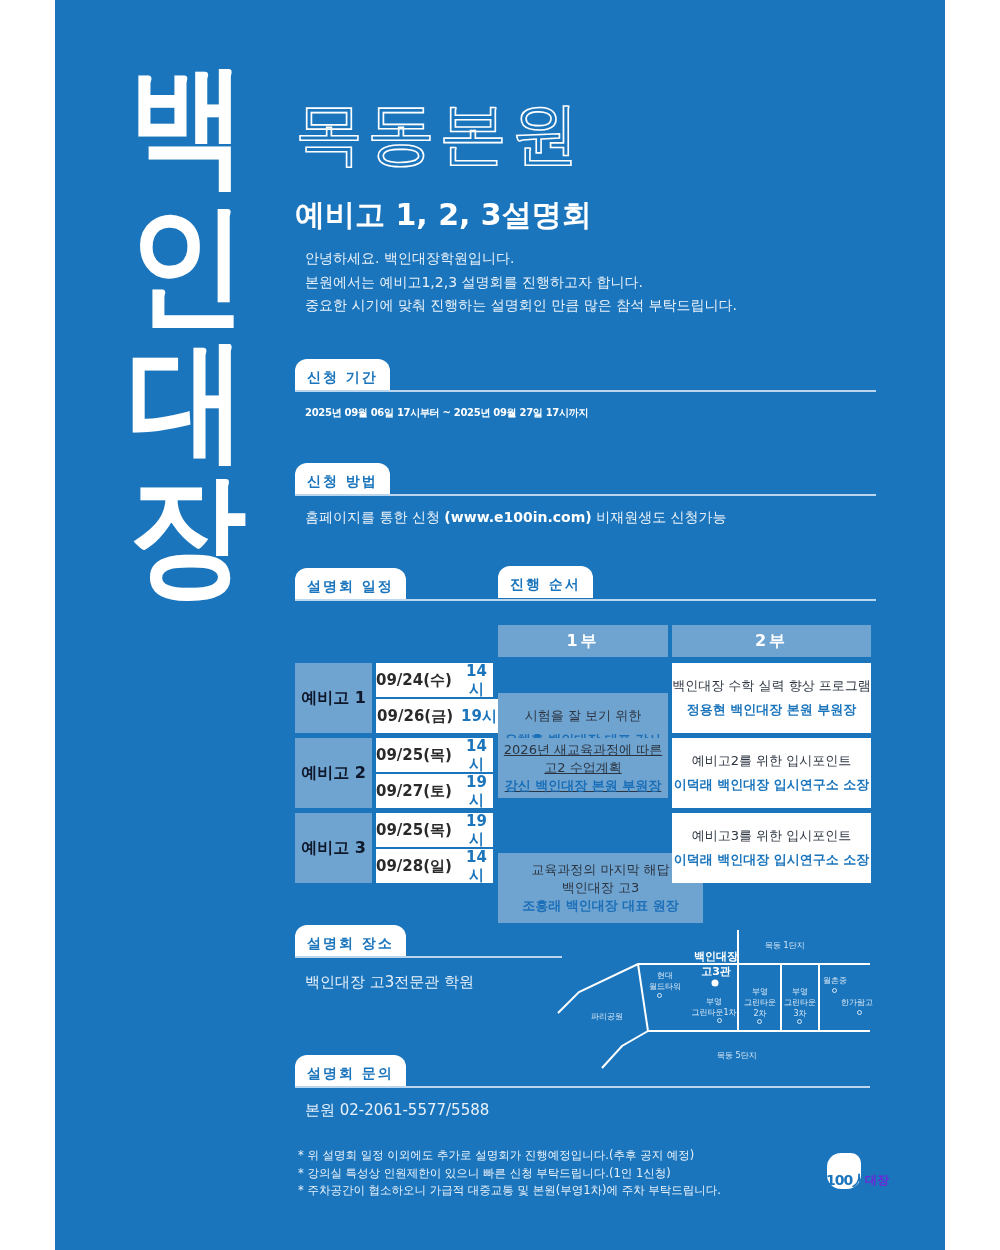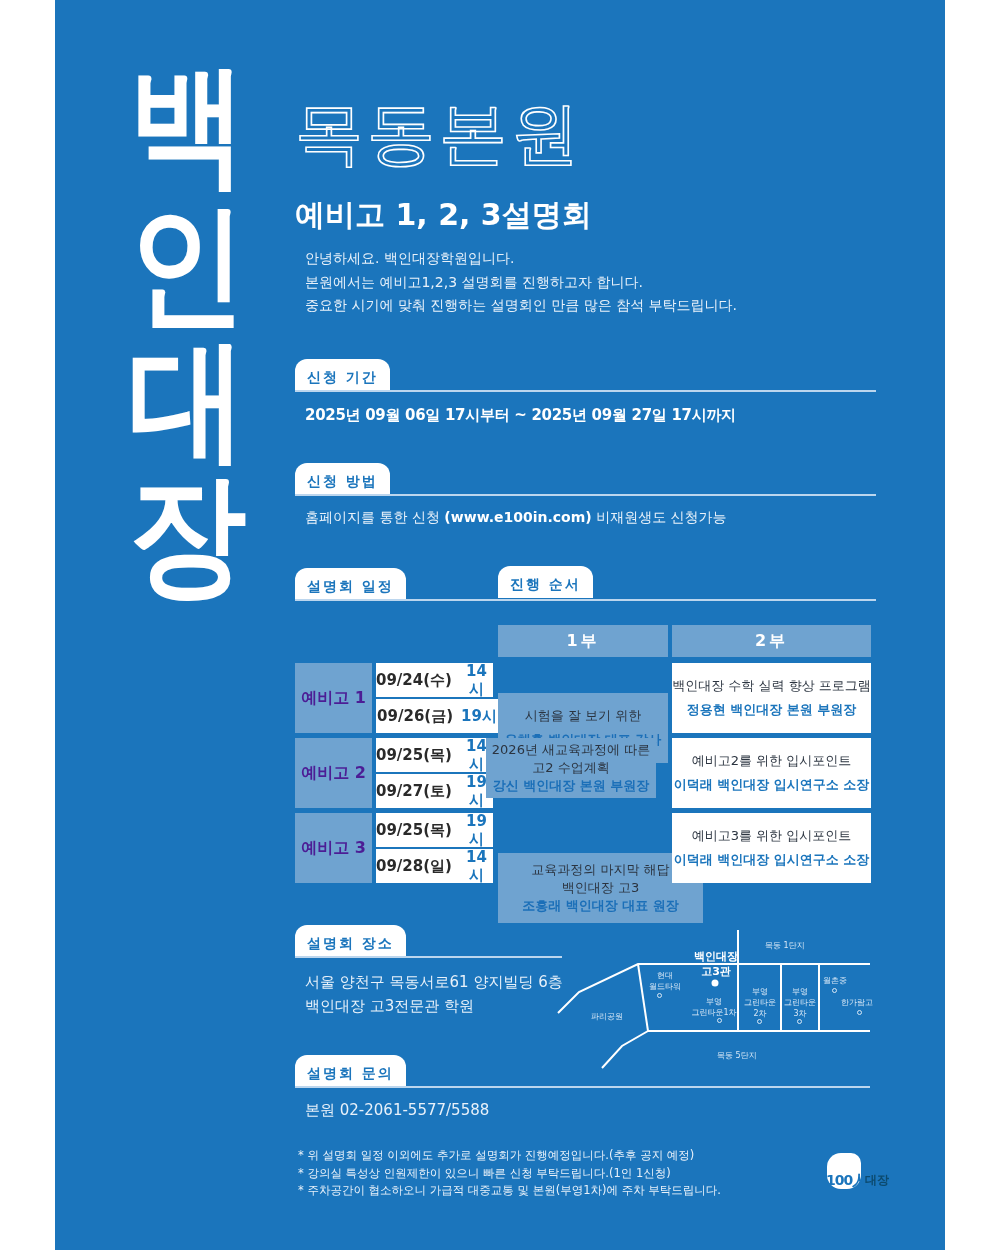--- a/index.html
+++ b/index.html
@@ -13,47 +13,47 @@
 
   .branch { left: 295px; top: 100px; font-size: 68px; font-weight: 100; color: transparent; -webkit-text-stroke: 1.6px #fff;
             letter-spacing: 4px; line-height: 1; font-family: "DejaVu Sans", sans-serif; }
   .event-title { left: 295px; top: 195px; font-size: 30px; font-weight: 700; color: #fff; letter-spacing: 0px; }
   .intro { left: 305px; top: 247px; font-size: 14px; line-height: 23.5px; color: #e8f1fa; }
 
   .tab { position: absolute; height: 32px; background: #fff; border-radius: 12px 12px 0 0; padding: 10px 12px 0 12px;
          font-size: 14px; font-weight: 700; color: #1b75bc; letter-spacing: 2px; white-space: nowrap; }
   .rule { position: absolute; height: 1.5px; background: #bcd6ee; }
 
-  .period-text { left: 305px; top: 406px; font-size: 15px; font-weight: 700; color: #fff; letter-spacing: -0.3px; }
+  .period-text { left: 305px; top: 406px; font-size: 10px; font-weight: 700; color: #fff; letter-spacing: -0.3px; }
   .method-text { left: 305px; top: 509px; font-size: 14px; color: #e8f1fa; }
   .method-text b { font-weight: 700; color: #fff; }
 
   .cell { position: absolute; display: flex; flex-direction: column; align-items: center; justify-content: center;
           text-align: center; font-size: 13px; line-height: 18px; }
   .hdr { background: #6fa3d0; color: #fff; font-size: 16px; font-weight: 700; letter-spacing: 3px; }
-  .grp { background: #6fa3d0; color: #4c1d95; font-size: 16px; font-weight: 700; }
+  .grp { background: #6fa3d0; color: #0f172a; font-size: 16px; font-weight: 700; }
   .date { background: #fff; color: #2a2a2a; font-size: 15px; font-weight: 700; flex-direction: row; gap: 8px; }
   .date .time { color: #1b75bc; }
   .p1 { background: #6fa3d0; color: #2b3440; }
   .p2 { background: #fff; color: #2b3440; }
   .spk { color: #1b6fb8; font-weight: 700; }
   .p2 .spk { color: #1b75bc; }
 
   .addr { left: 305px; top: 970px; font-size: 15px; line-height: 24px; color: #e8f1fa; }
   .contact { left: 305px; top: 1101px; font-size: 15px; color: #e8f1fa; }
   .notes { left: 298px; top: 1147px; font-size: 11.5px; line-height: 17.5px; color: #e8f1fa; }
 
   .map-label { position: absolute; font-size: 8px; line-height: 11px; color: #d7e7f6; text-align: center; white-space: nowrap; }
   .map-dot { position: absolute; width: 5px; height: 5px; border: 1px solid #d7e7f6; border-radius: 50%; }
   .map-main { position: absolute; font-size: 11px; font-weight: 700; color: #fff; text-align: center; line-height: 15px; }
 
   .logo { left: 823px; top: 1151px; width: 75px; height: 45px; }
   .logo-bubble { position: absolute; left: 4px; top: 2px; width: 34px; height: 36px; background: #fff; border-radius: 14px 10px 14px 14px; }
   .logo-text { position: absolute; left: 3px; top: 21px; font-size: 14px; font-weight: 900; color: #1b75bc; letter-spacing: -1px; }
-  .logo-text2 { position: absolute; left: 42px; top: 21px; font-size: 12px; font-weight: 700; color: #0c4a6e; }
+  .logo-text2 { position: absolute; left: 42px; top: 21px; font-size: 12px; font-weight: 700; color: #6d28d9; }
 </style>
 </head>
 <body>
 
 <div class="poster"></div>
 
 <div class="big-char" style="top:58px;">백</div>
 <div class="big-char" style="top:198px;">인</div>
 <div class="big-char" style="top:333px;">대</div>
 <div class="big-char" style="top:468px;">장</div>
@@ -103,21 +103,21 @@
 
 <div class="cell grp" style="left:295px; top:738px; width:77px; height:70px;">예비고 2</div>
 <div class="cell date" style="left:376px; top:738px; width:117px; height:34px;">
     <span>09/25(목)</span>
     <span class="time">14시</span>
   </div>
 <div class="cell date" style="left:376px; top:774px; width:117px; height:34px;">
     <span>09/27(토)</span>
     <span class="time">19시</span>
   </div>
-<div class="cell p1" style="left:486px; top:738px; width:170px; height:60px;">
+<div class="cell p1" style="left:498px; top:738px; width:170px; height:60px;text-decoration:underline;">
   <div>2026년 새교육과정에 따른</div>
   <div>고2 수업계획</div>
   <div class="spk">강신 백인대장 본원 부원장</div>
 </div>
 <div class="cell p2" style="left:672px; top:738px; width:199px; height:70px; gap:6px;">
   <div>예비고2를 위한 입시포인트</div>
   <div class="spk">이덕래 백인대장 입시연구소 소장</div>
 </div>
 
 <div class="cell grp" style="left:295px; top:813px; width:77px; height:70px;">예비고 3</div>
@@ -135,21 +135,20 @@
   <div class="spk">조흥래 백인대장 대표 원장</div>
 </div>
 <div class="cell p2" style="left:672px; top:813px; width:199px; height:70px; gap:6px;">
   <div>예비고3를 위한 입시포인트</div>
   <div class="spk">이덕래 백인대장 입시연구소 소장</div>
 </div>
 
 <div class="tab" style="left:295px; top:925px;">설명회 장소</div>
 <div class="rule" style="left:295px; top:956px; width:267px;"></div>
 <div class="abs addr">
-  <div>서울 양천구 목동서로61 양지빌딩 6층</div>
   <div>백인대장 고3전문관 학원</div>
 </div>
 
 <svg class="abs" style="left:0; top:0;" width="1000" height="1250">
   <g stroke="#ffffff" stroke-width="2" fill="none">
     <polyline points="558,1013 579,992 638,964 870,964"></polyline>
     <line x1="638" y1="964" x2="648" y2="1031"></line>
     <line x1="648" y1="1031" x2="870" y2="1031"></line>
     <polyline points="648,1031 622,1046 602,1068"></polyline>
     <line x1="738" y1="930" x2="738" y2="1031"></line>

